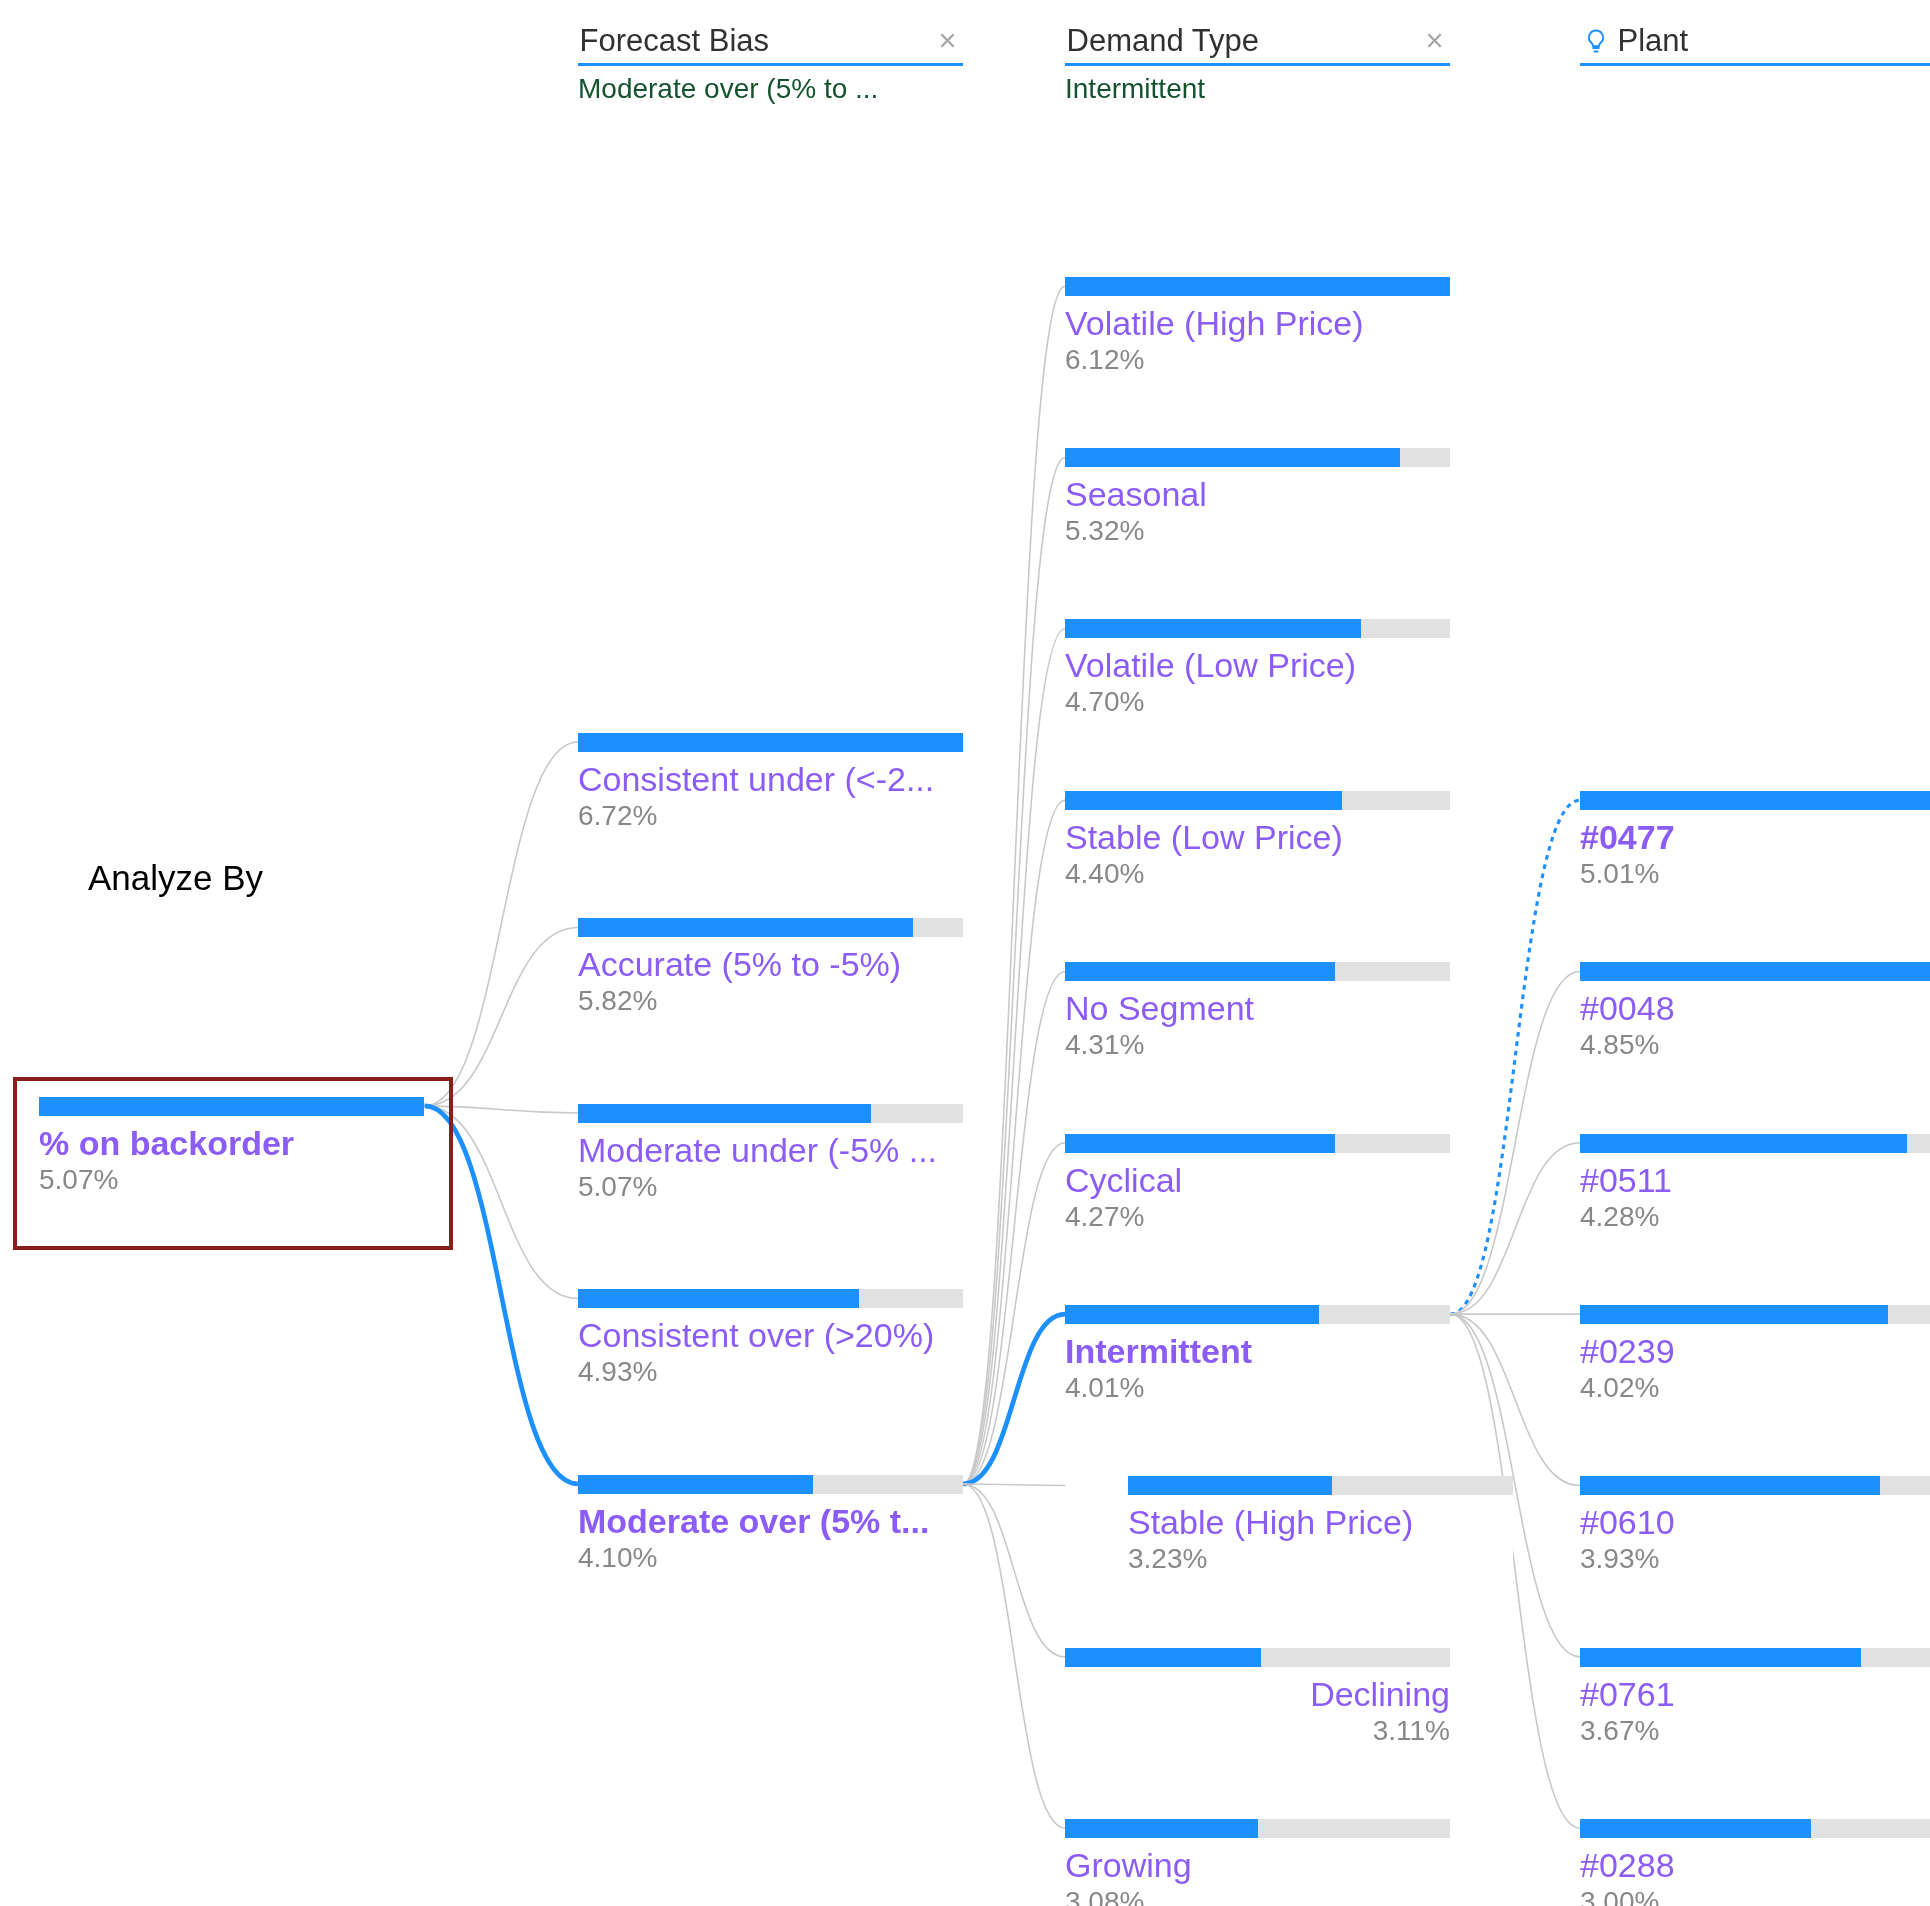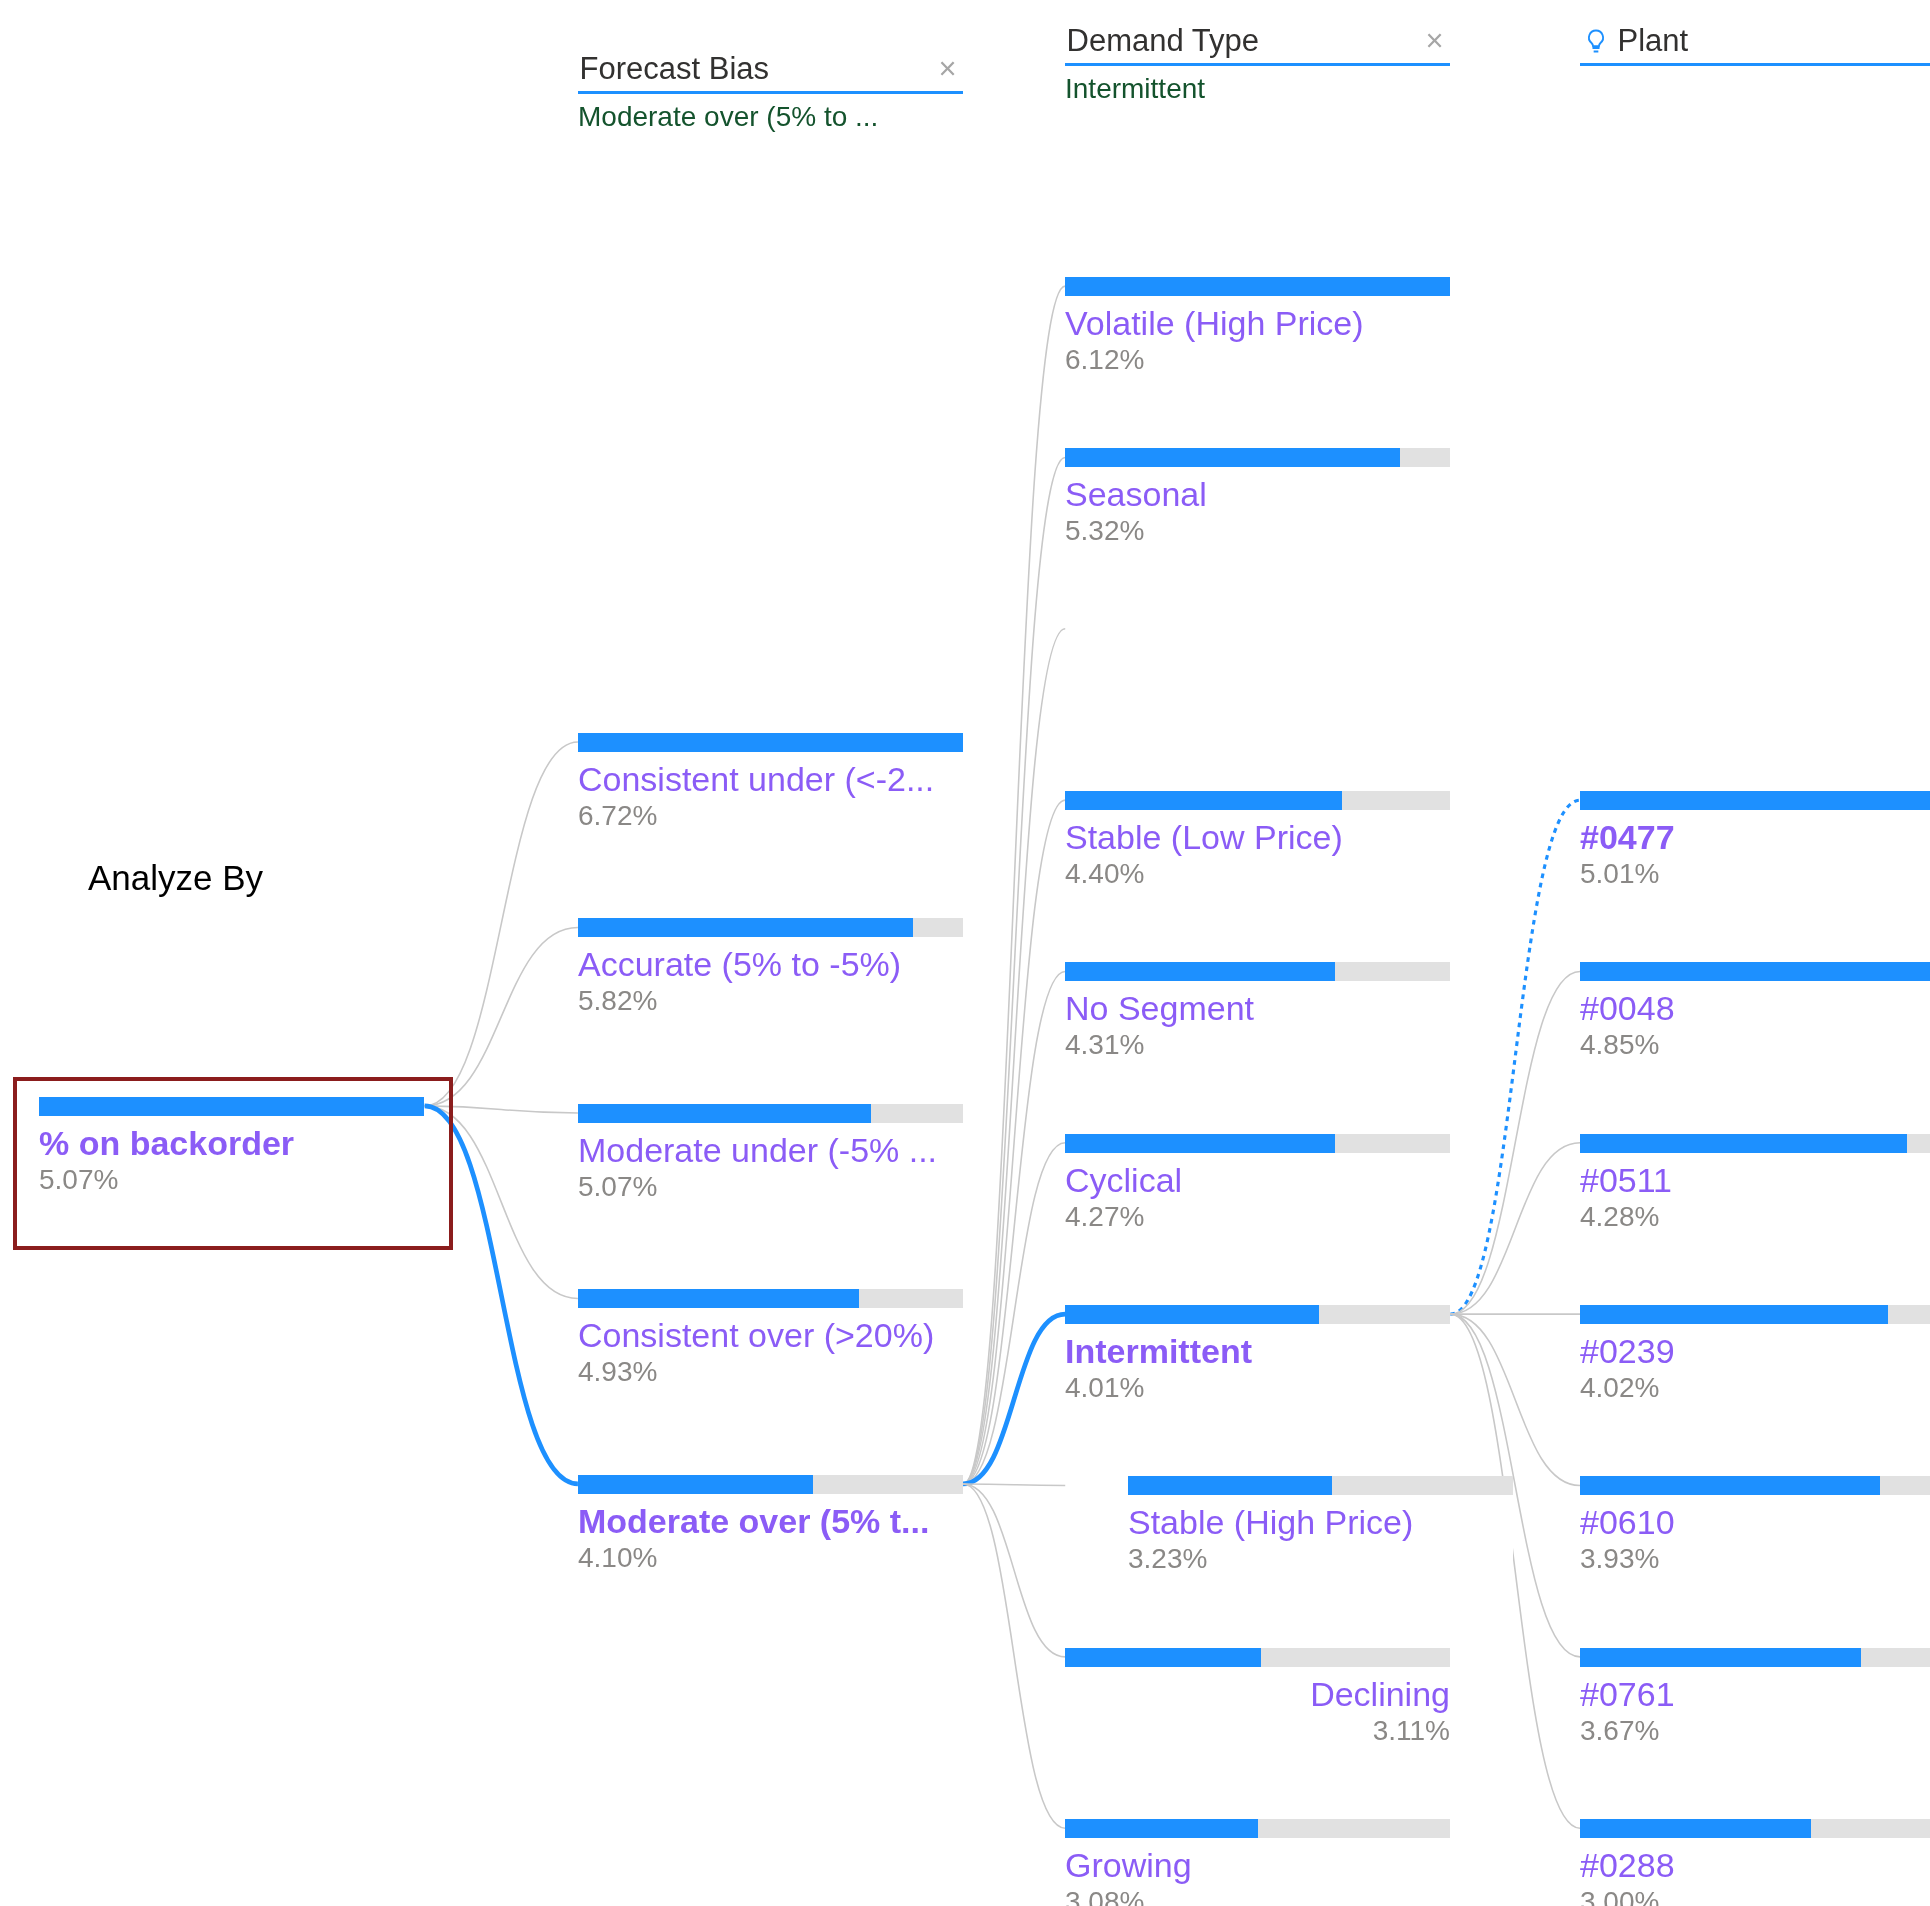--- a/index.html
+++ b/index.html
@@ -122,21 +122,21 @@
       <path d="M 1845 1672 C 1927.5 1672 1927.5 1454 2010 1454" fill="none" stroke="#c8c8c8" stroke-width="2"></path>
       <path d="M 1845 1672 C 1927.5 1672 1927.5 1672 2010 1672" fill="none" stroke="#c8c8c8" stroke-width="2"></path>
       <path d="M 1845 1672 C 1927.5 1672 1927.5 1890 2010 1890" fill="none" stroke="#c8c8c8" stroke-width="2"></path>
       <path d="M 1845 1672 C 1927.5 1672 1927.5 2108 2010 2108" fill="none" stroke="#c8c8c8" stroke-width="2"></path>
       <path d="M 1845 1672 C 1927.5 1672 1927.5 2326 2010 2326" fill="none" stroke="#c8c8c8" stroke-width="2"></path>
     </svg>
 
   <div class="annotation" style="left:88px; top:858px;">Analyze By</div>
 
   <div class="highlight-box" style="left:12.6px; top:1077px; width:440px; height:173px;"></div>
-<div class="col-header" style="left: 578px; top: 19.7px; width: 385px; margin-top: 28px;">
+<div class="col-header" style="left: 578px; top: 19.7px; width: 385px;">
       <div class="col-header-line1">
         <div style="display: flex; align-items: center;">
           <span class="col-header-title">Forecast Bias</span>
         </div>
         <span class="col-header-close">×</span>
       </div>
       <div class="col-header-sub">Moderate over (5% to ...</div>
     </div>
     <div class="col-header" style="left: 1065px; top: 19.7px; width: 385px;">
       <div class="col-header-line1">
@@ -208,20 +208,27 @@
       <div class="node-label">Volatile (High Price)</div>
       <div class="node-value">6.12%</div>
     </div>
     <div class="node" style="left: 1065px; top: 448px; width: 385px;">
       <div class="node-bar-track">
         <div class="node-bar-fill" style="width: 87%;"></div>
       </div>
       <div class="node-label">Seasonal</div>
       <div class="node-value">5.32%</div>
     </div>
+    <div class="node" style="left: 1065px; top: 619px; width: 385px;">
+      <div class="node-bar-track">
+        <div class="node-bar-fill" style="width: 77%;"></div>
+      </div>
+      <div class="node-label">Volatile (Low Price)</div>
+      <div class="node-value">4.70%</div>
+    </div>
     <div class="node" style="left: 1065px; top: 791px; width: 385px;">
       <div class="node-bar-track">
         <div class="node-bar-fill" style="width: 72%;"></div>
       </div>
       <div class="node-label">Stable (Low Price)</div>
       <div class="node-value">4.40%</div>
     </div>
     <div class="node" style="left: 1065px; top: 962px; width: 385px;">
       <div class="node-bar-track">
         <div class="node-bar-fill" style="width: 70%;"></div>

